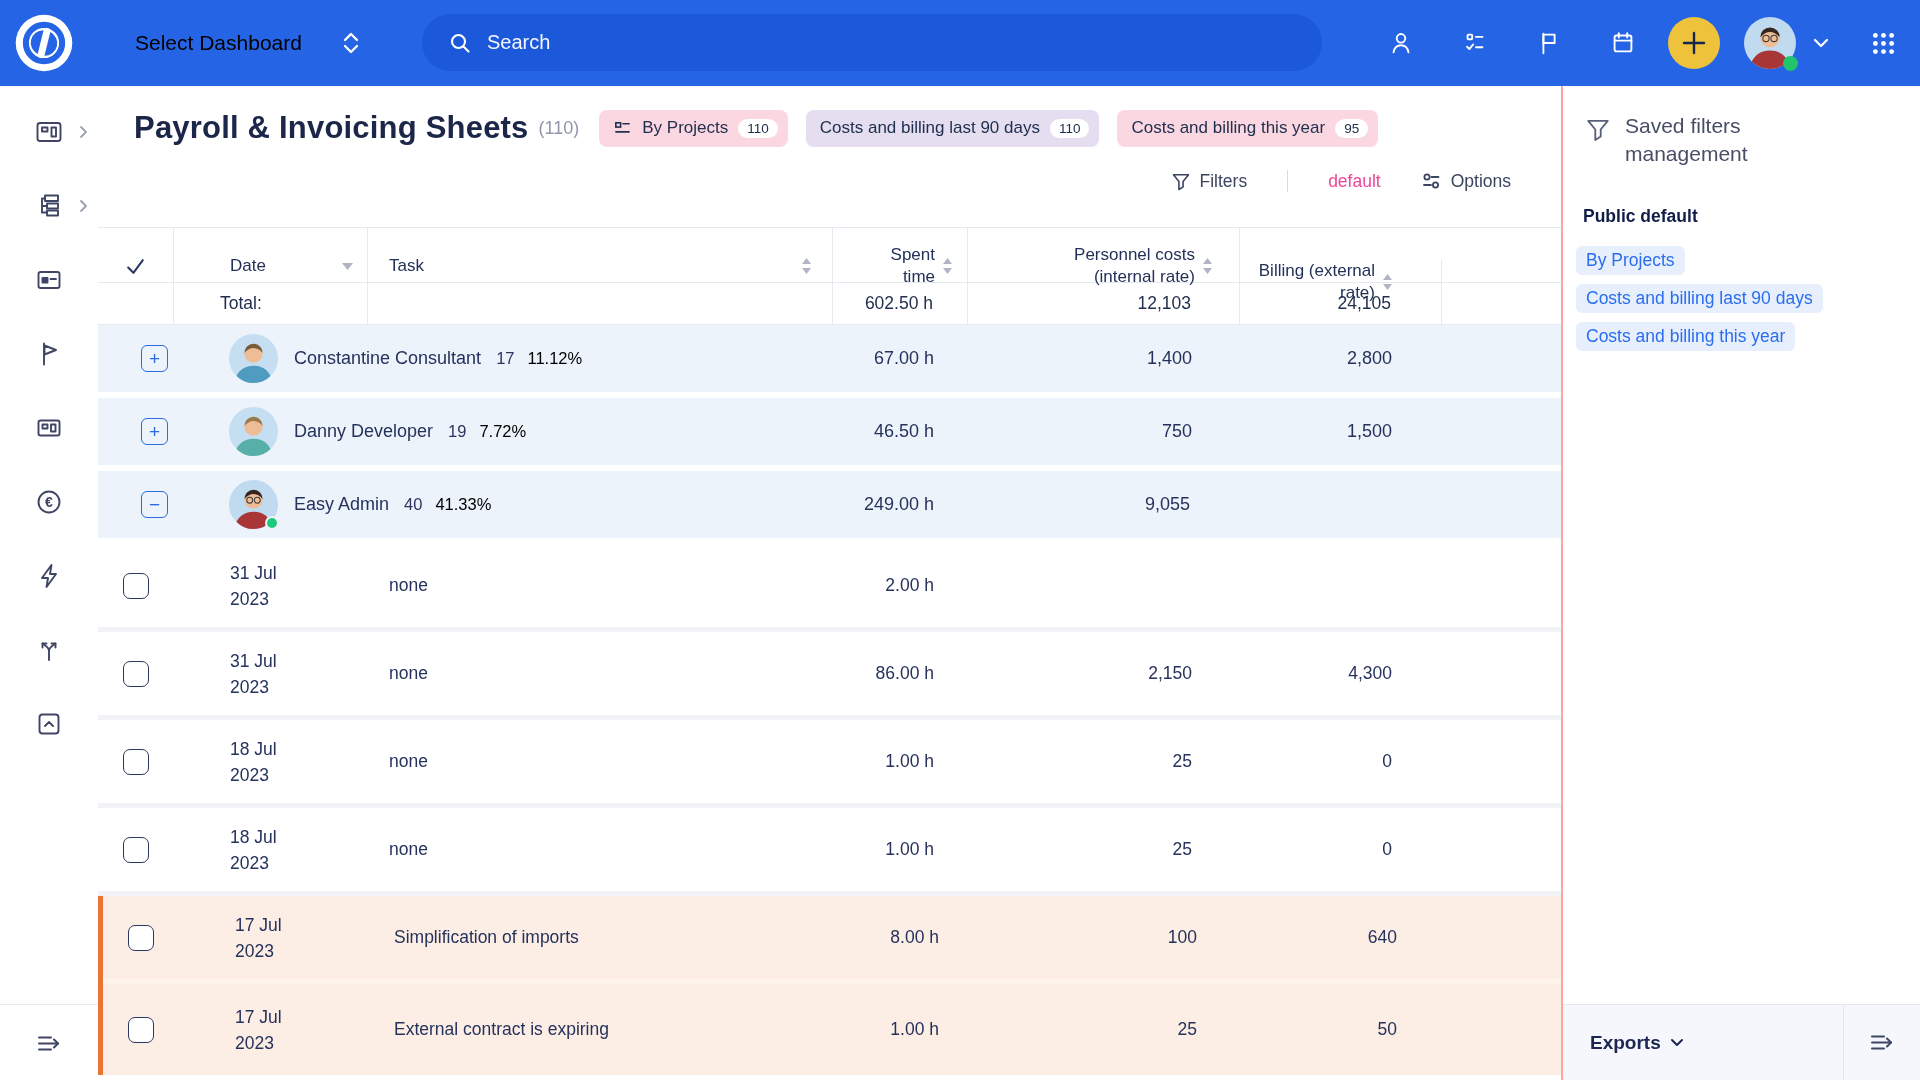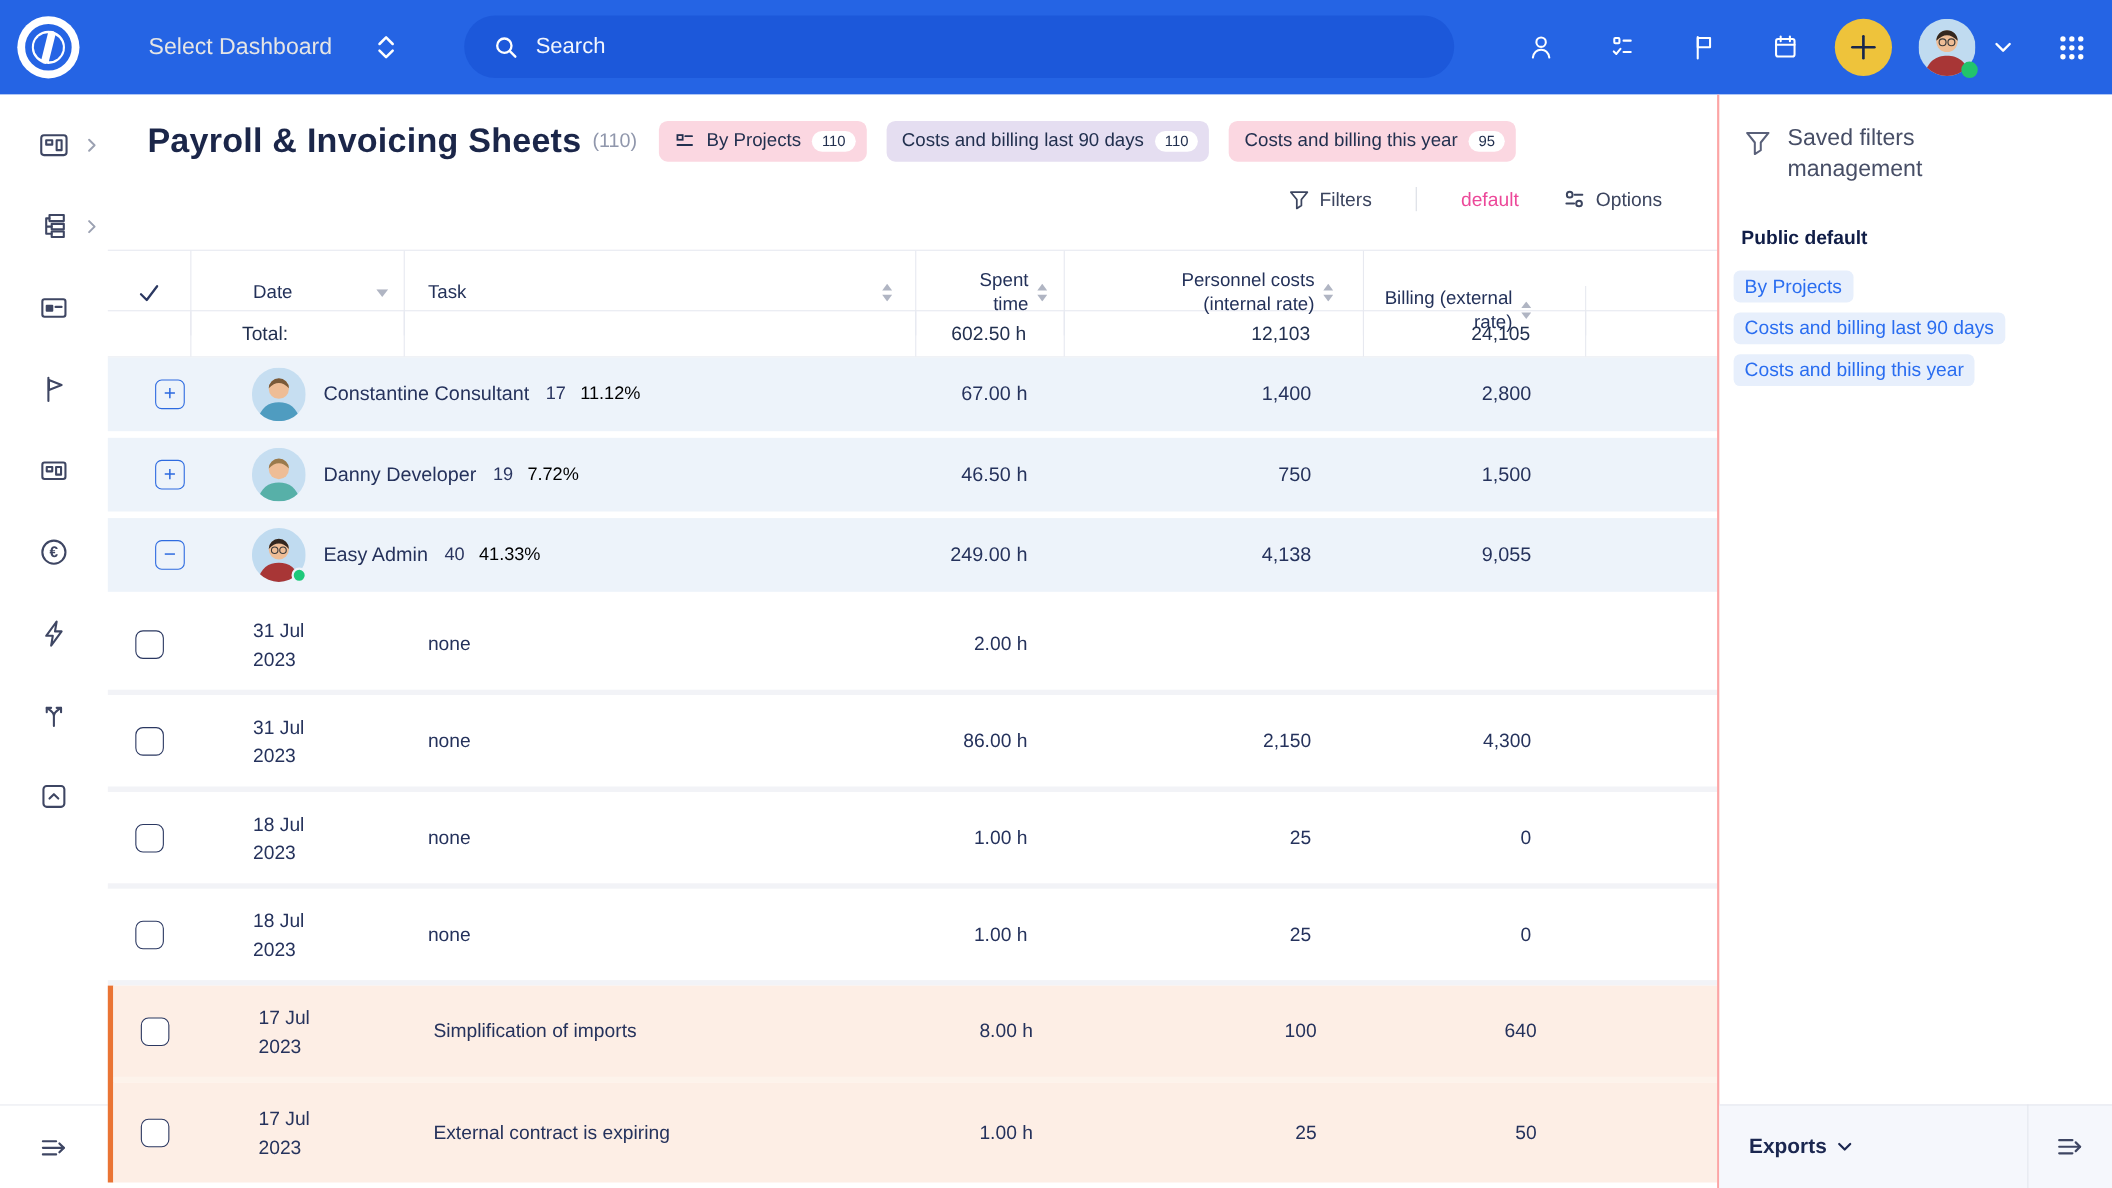--- a/index.html
+++ b/index.html
@@ -4,21 +4,21 @@
 <style>
   * { margin:0; padding:0; box-sizing:border-box; }
   html,body { width:1920px; height:1080px; overflow:hidden; background:#fff;
     font-family:"Liberation Sans", sans-serif; color:#242f55; }
 
   
   .topbar { position:absolute; left:0; top:0; width:1920px; height:86px;
     background:#2564e4; display:flex; align-items:center; }
   .logo { width:58px; height:58px; margin-left:15px; flex:0 0 auto; }
   .dash-select { margin-left:62px; display:flex; align-items:center; gap:40px;
-    color:#e5e5e5; font-size:21px; font-weight:500; cursor:pointer; }
+    color:#000000; font-size:21px; font-weight:500; cursor:pointer; }
   .search-pill { position:absolute; left:422px; top:14px; width:900px; height:57px;
     background:#1c58da; border-radius:29px; display:flex; align-items:center;
     padding-left:26px; gap:15px; }
   .search-pill input { background:transparent; border:none; outline:none; color:#fff;
     font-size:20px; width:700px; font-family:"Liberation Sans",sans-serif; }
   .search-pill input::placeholder { color:rgba(255,255,255,.95); }
   .top-right { position:absolute; right:22px; top:0; height:86px; display:flex; align-items:center; }
   .tico { width:30px; height:30px; display:flex; align-items:center; justify-content:center; cursor:pointer; }
   .gap44 { margin-left:44px; }
   .plus-btn { width:52px; height:52px; border-radius:50%; background:#eec33b; display:flex;
@@ -499,21 +499,20 @@
               <circle cx="27.7" cy="19.8" r="2.9" fill="none" stroke="#3a3a3a" stroke-width="1"></circle>
             </g>
           </svg>
           <span class="g-dot"></span>
         </span>
         <span class="g-name">Easy Admin</span>
         <span class="g-count">40</span>
         <span class="g-pct">41.33%</span>
       </div>
       <div class="gcell num pr-spent">249.00 h</div>
-      <div class="gcell num pr-pers">4,138</div>
       <div class="gcell num pr-bill">9,055</div>
       <div></div>
     </div>
 
     <div class="t-grid data-row">
       <div class="cb-cell">
           <span class="checkbox"></span>
         </div>
       <div class="date-cell">
         <div>31 Jul</div>

